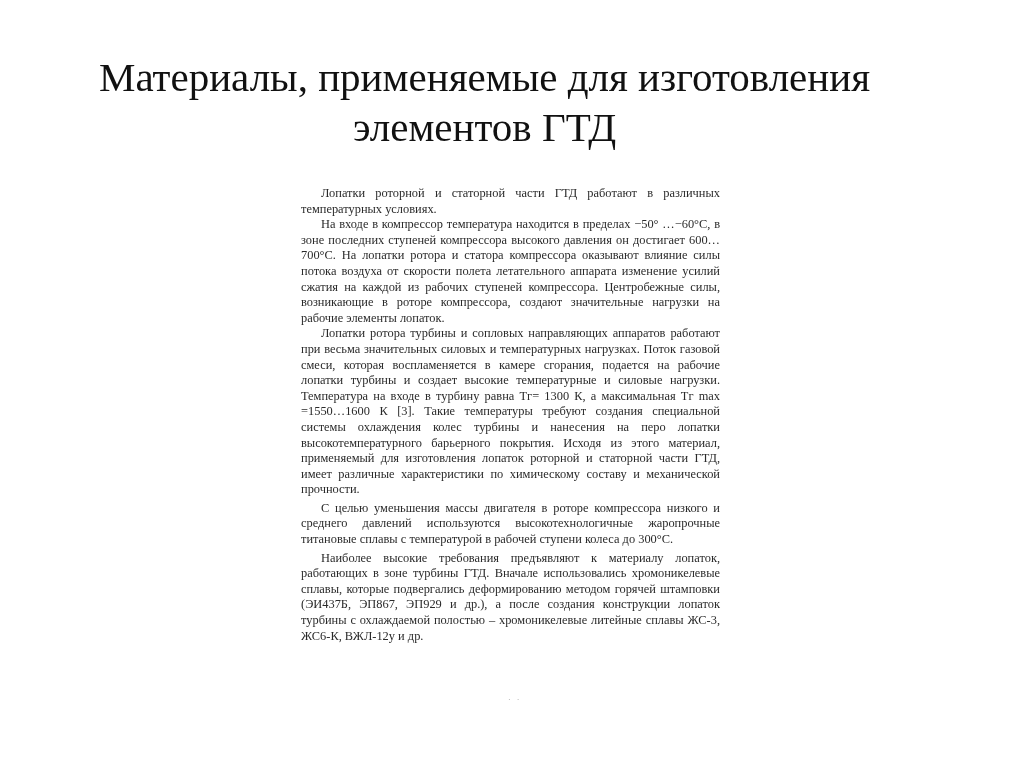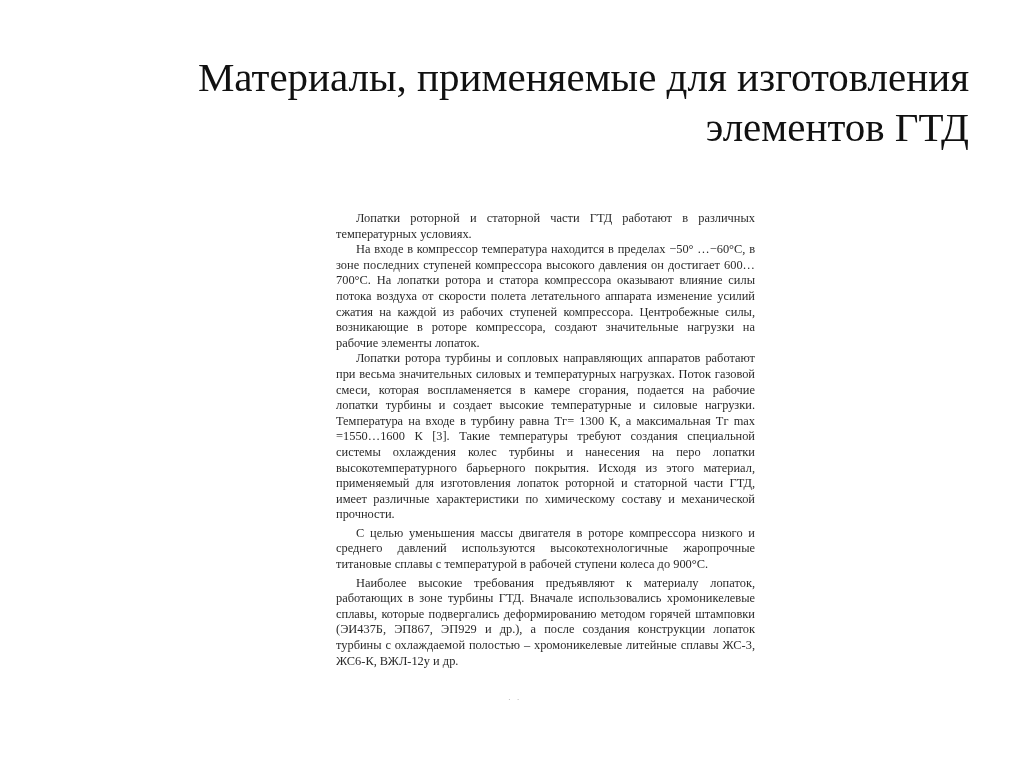--- a/index.html
+++ b/index.html
@@ -13,38 +13,37 @@
       position: relative;
       overflow: hidden;
       font-family: "Liberation Serif", "DejaVu Serif", serif;
       color: #000;
     }
     .slide-title {
       position: absolute;
       left: 0;
       top: 52px;
       width: 969px;
-      text-align: right;
+      text-align: center;
       font-size: 41px;
       line-height: 50px;
       font-weight: normal;
       color: #111;
       margin: 0;
     }
     .slide-title span { display: block; }
     .scan {
       position: absolute;
       left: 301px;
-      top: 211px;
+      top: 186px;
       width: 419px;
       font-size: 12.4px;
       line-height: 15.6px;
       color: #2a2a2a;
       text-align: justify;
-      margin-left: 35px;
     }
     .scan p {
       margin: 0;
       text-indent: 20px;
       text-align: justify;
     }
     .scan p.spaced { margin-top: 3px; }
     .dots {
       position: absolute;
       left: 508px;
@@ -59,17 +58,17 @@
 
 <h1 class="slide-title">
   <span>Материалы, применяемые для изготовления</span>
   <span>элементов ГТД</span>
 </h1>
 
 <div class="scan">
   <p>Лопатки роторной и статорной части ГТД работают в различных температурных условиях.</p>
   <p>На входе в компрессор температура находится в пределах −50° …−60°С, в зоне последних ступеней компрессора высокого давления он достигает 600…700°С. На лопатки ротора и статора компрессора оказывают влияние силы потока воздуха от скорости полета летательного аппарата изменение усилий сжатия на каждой из рабочих ступеней компрессора. Центробежные силы, возникающие в роторе компрессора, создают значительные нагрузки на рабочие элементы лопаток.</p>
   <p>Лопатки ротора турбины и сопловых направляющих аппаратов работают при весьма значительных силовых и температурных нагрузках. Поток газовой смеси, которая воспламеняется в камере сгорания, подается на рабочие лопатки турбины и создает высокие температурные и силовые нагрузки. Температура на входе в турбину равна Tг= 1300 К, а максимальная Tг max =1550…1600 К [3]. Такие температуры требуют создания специальной системы охлаждения колес турбины и нанесения на перо лопатки высокотемпературного барьерного покрытия. Исходя из этого материал, применяемый для изготовления лопаток роторной и статорной части ГТД, имеет различные характеристики по химическому составу и механической прочности.</p>
-  <p class="spaced">С целью уменьшения массы двигателя в роторе компрессора низкого и среднего давлений используются высокотехнологичные жаропрочные титановые сплавы с температурой в рабочей ступени колеса до 900°С.</p>
+  <p class="spaced">С целью уменьшения массы двигателя в роторе компрессора низкого и среднего давлений используются высокотехнологичные жаропрочные титановые сплавы с температурой в рабочей ступени колеса до 300°С.</p>
   <p class="spaced">Наиболее высокие требования предъявляют к материалу лопаток, работающих в зоне турбины ГТД. Вначале использовались хромоникелевые сплавы, которые подвергались деформированию методом горячей штамповки (ЭИ437Б, ЭП867, ЭП929 и др.), а после создания конструкции лопаток турбины с охлаждаемой полостью – хромоникелевые литейные сплавы ЖС-3, ЖС6-К, ВЖЛ-12у и др.</p>
 </div>
 
 <div class="dots">· ·</div>
 
 </body></html>

